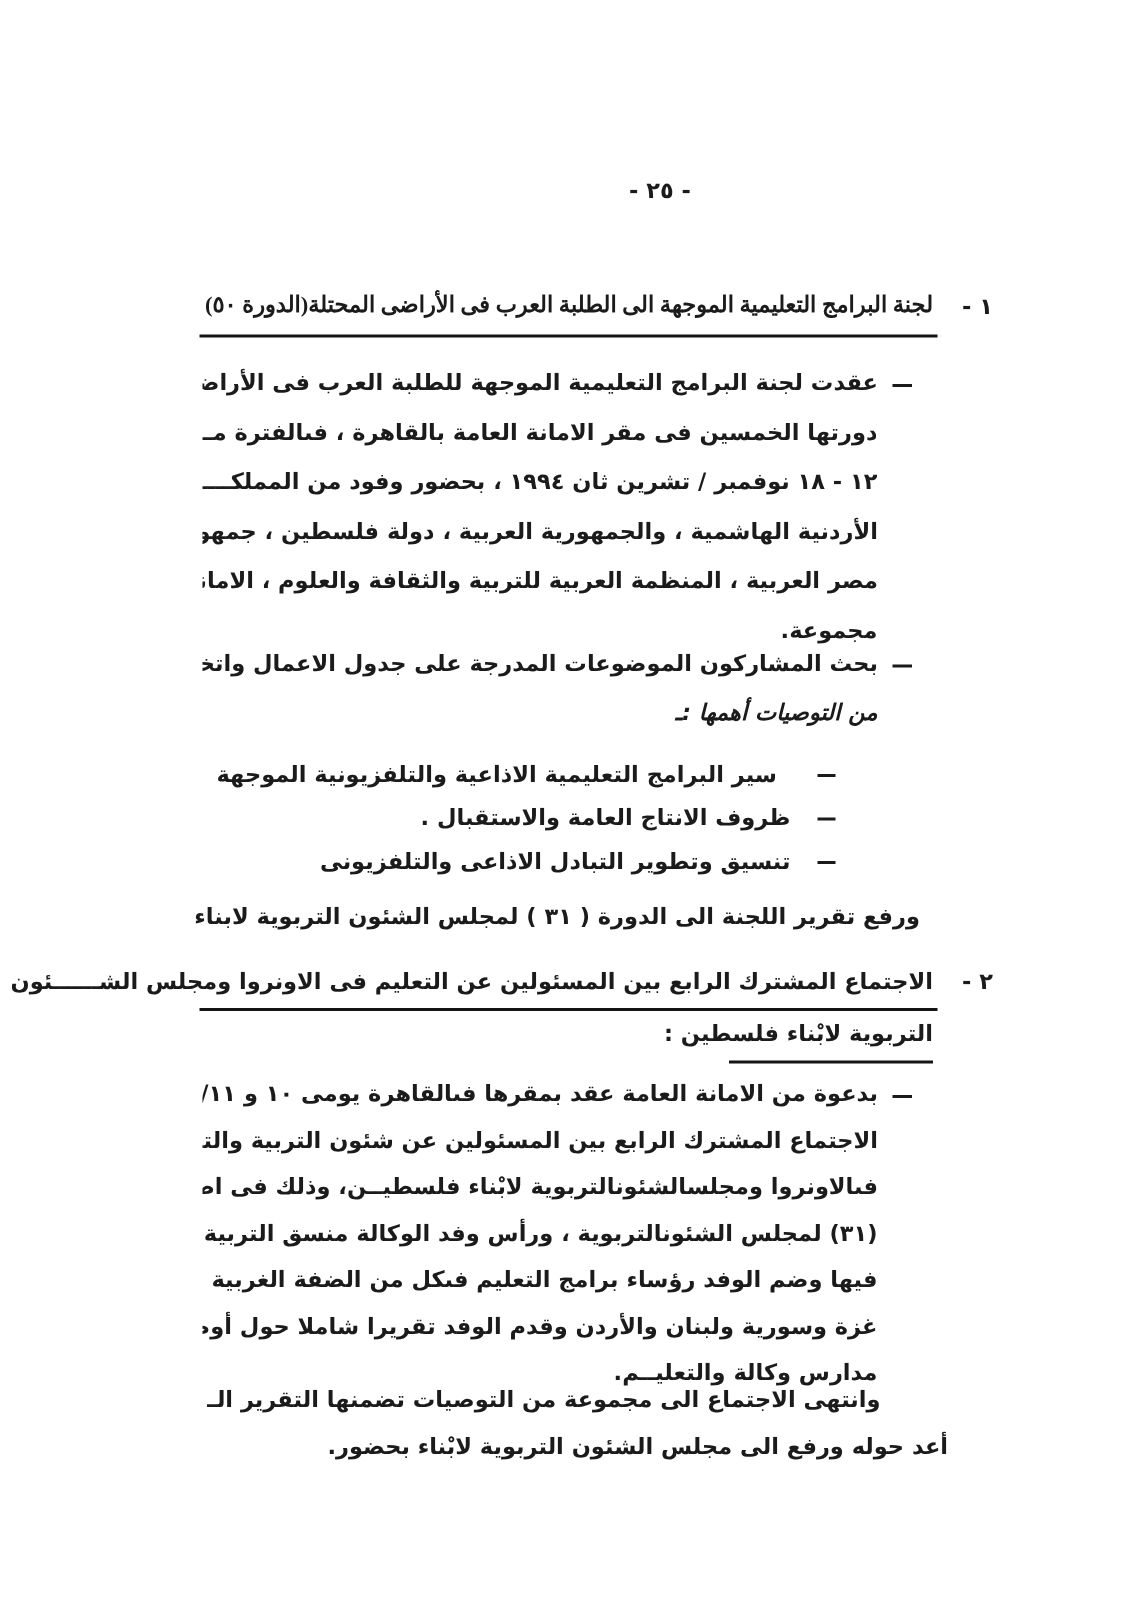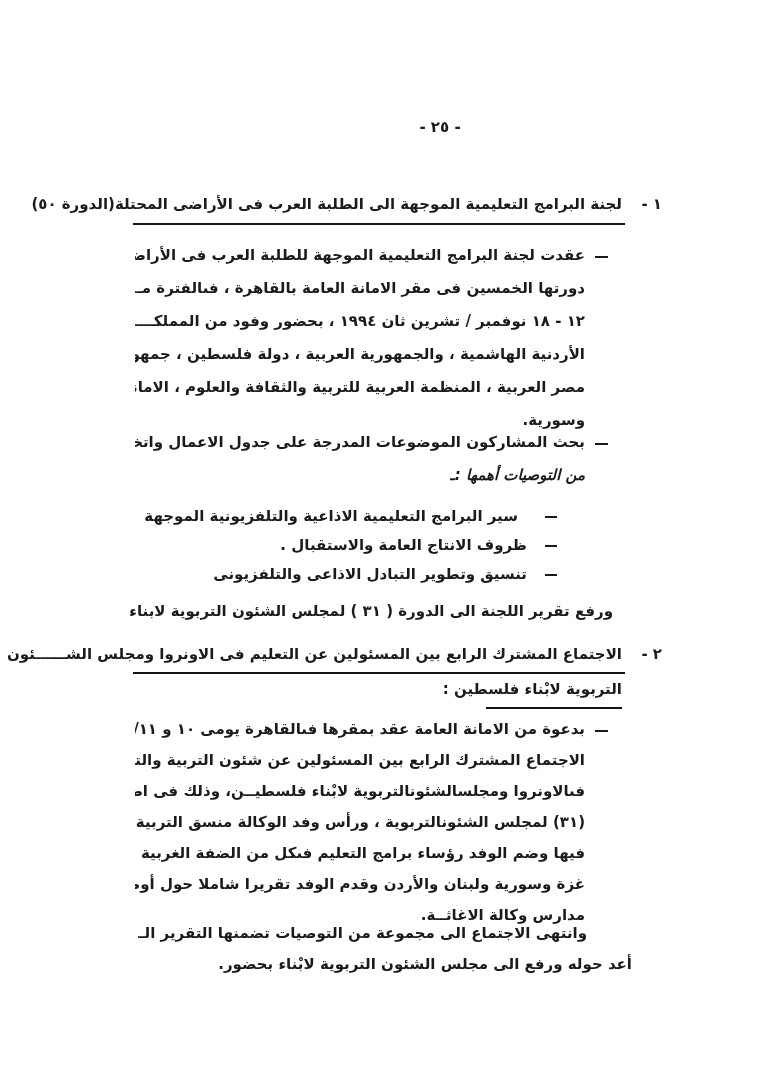--- a/index.html
+++ b/index.html
@@ -40,30 +40,30 @@
   }
 </style>
 </head>
 <body>
 
 <div class="page">
 
   <div class="line center" style="top:100px;left:380px;width:120px;">- ٢٥ -</div>
 
   <div class="line right" style="top:177px;right:100px;">١ -</div>
-  <div class="line right heading" style="top:177px;right:140px;">لجنة البرامج التعليمية الموجهة الى الطلبة العرب فى الأراضى المحتلة(الدورة ٥٠)</div>
+  <div class="line right heading" style="top:177px;right:140px;font-family:Liberation Serif, serif;">لجنة البرامج التعليمية الموجهة الى الطلبة العرب فى الأراضى المحتلة(الدورة ٥٠)</div>
   <div class="rule" style="top:207px;left:133px;width:492px;"></div>
 
   <div class="dash" style="top:240px;right:154px;width:13px;"></div>
   <div class="line just" style="top:228px;right:177px;left:135px;">عقدت لجنة البرامج التعليمية الموجهة للطلبة العرب فى الأراضى المحتلة</div>
   <div class="line just" style="top:261px;right:177px;left:135px;">دورتها الخمسين فى مقر الامانة العامة بالقاهرة ، فىالفترة مــــــــــن</div>
   <div class="line just" style="top:294px;right:177px;left:135px;">١٢ - ١٨ نوفمبر / تشرين ثان ١٩٩٤ ، بحضور وفود من المملكــــــة</div>
   <div class="line just" style="top:327px;right:177px;left:135px;">الأردنية الهاشمية ، والجمهورية العربية ، دولة فلسطين ، جمهوريــــــة</div>
   <div class="line just" style="top:360px;right:177px;left:135px;">مصر العربية ، المنظمة العربية للتربية والثقافة والعلوم ، الامانــــــة</div>
-  <div class="line right" style="top:393px;right:177px;">وسورية.</div>
+  <div class="line right" style="top:393px;right:177px;">مجموعة.</div>
 
   <div class="dash" style="top:427px;right:154px;width:13px;"></div>
   <div class="line just" style="top:415px;right:177px;left:135px;">بحث المشاركون الموضوعات المدرجة على جدول الاعمال واتخذوا بشأنها عدد</div>
   <div class="line right" style="top:448px;right:177px;font-style:italic;">من التوصيات أهمها :ـ</div>
 
   <div class="dash" style="top:500px;right:205px;width:12px;"></div>
   <div class="line right" style="top:489px;right:244px;">سير البرامج التعليمية الاذاعية والتلفزيونية الموجهة</div>
   <div class="dash" style="top:529px;right:205px;width:12px;"></div>
   <div class="line right" style="top:518px;right:235px;">ظروف الانتاج العامة والاستقبال .</div>
   <div class="dash" style="top:558px;right:205px;width:12px;"></div>
@@ -77,18 +77,18 @@
   <div class="line right heading" style="top:662px;right:140px;">التربوية لابْناء فلسطين :</div>
   <div class="rule" style="top:691px;right:140px;width:136px;"></div>
 
   <div class="dash" style="top:714px;right:154px;width:13px;"></div>
   <div class="line just" style="top:702px;right:177px;left:135px;">بدعوة من الامانة العامة عقد بمقرها فىالقاهرة يومى ١٠ و ١٩٩٤/١٢/١١</div>
   <div class="line just" style="top:733px;right:177px;left:135px;">الاجتماع المشترك الرابع بين المسئولين عن شئون التربية والتعليـــــــم</div>
   <div class="line just" style="top:764px;right:177px;left:135px;">فىالاونروا ومجلسالشئونالتربوية لابْناء فلسطيــن، وذلك فى اطار الــــدورة</div>
   <div class="line just" style="top:795px;right:177px;left:135px;">(٣١) لمجلس الشئونالتربوية ، ورأس وفد الوكالة منسق التربية والتعليــم</div>
   <div class="line just" style="top:826px;right:177px;left:135px;">فيها وضم الوفد رؤساء برامج التعليم فىكل من الضفة الغربية وقطــــــاع</div>
   <div class="line just" style="top:857px;right:177px;left:135px;">غزة وسورية ولبنان والأردن وقدم الوفد تقريرا شاملا حول أوضاع التعليم فى</div>
-  <div class="line right" style="top:888px;right:177px;">مدارس وكالة الاغاثــة.</div>
+  <div class="line right" style="top:888px;right:177px;">مدارس وكالة والتعليــم.</div>
 
   <div class="line just" style="top:906px;right:175px;left:138px;">وانتهى الاجتماع الى مجموعة من التوصيات تضمنها التقرير الــذى</div>
   <div class="line right" style="top:937px;right:130px;">أعد حوله ورفع الى مجلس الشئون التربوية لابْناء بحضور.</div>
 
 </div>
 
 </body></html>

